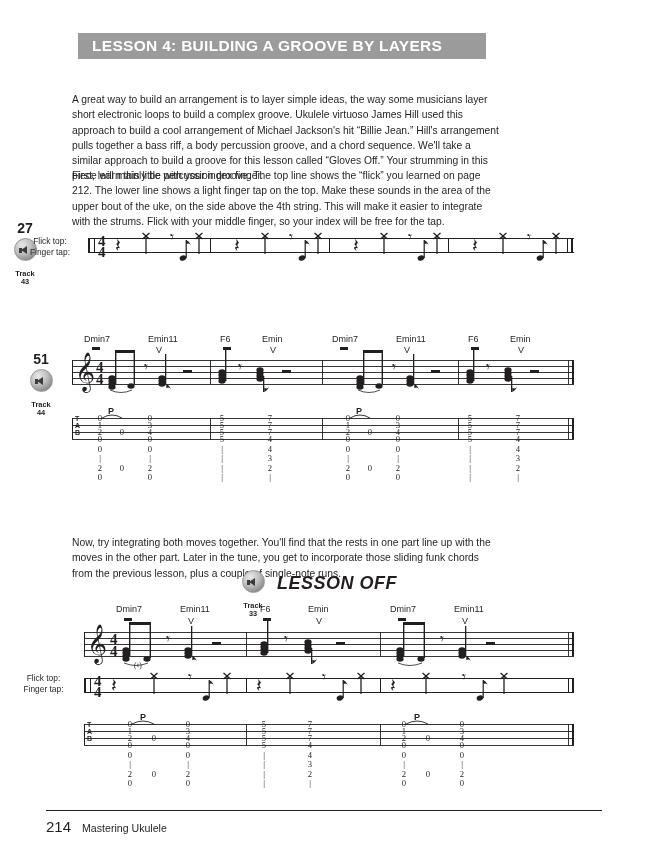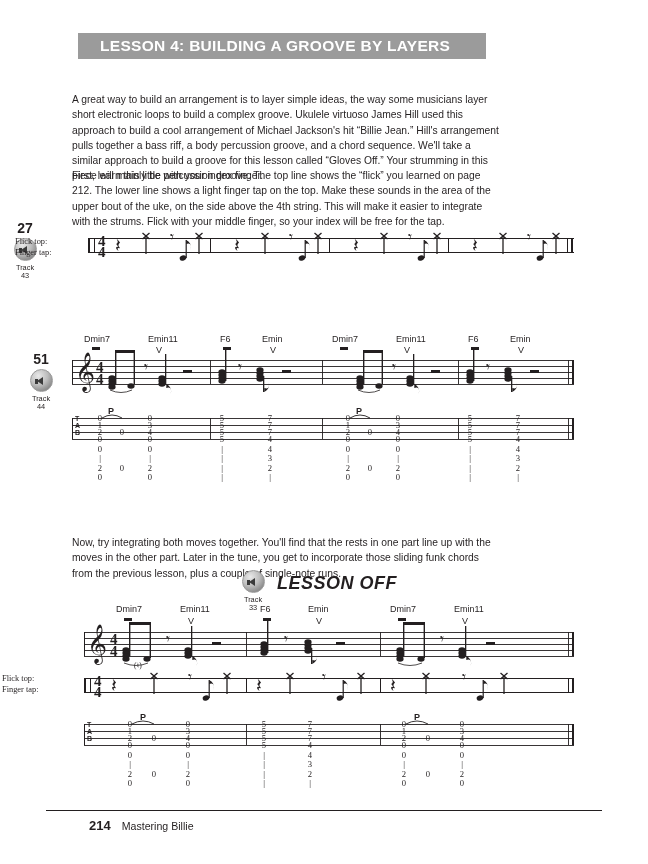--- a/index.html
+++ b/index.html
@@ -25,21 +25,21 @@
     height: 26px;
     background: #9b9b9b;
     display: flex;
     align-items: center;
   }
   .lesson-header-text {
     color: #ffffff;
     font-size: 15.5px;
     font-weight: bold;
     letter-spacing: 0.3px;
-    padding-left: 22px;
+    padding-left: 14px;
     white-space: nowrap;
   }
 
   
   .para {
     position: absolute;
     left: 72px;
     width: 428px;
     font-size: 10.3px;
     line-height: 15.3px;
@@ -88,27 +88,27 @@
     content: "";
     position: absolute;
     left: 4px;
     top: 8.5px;
     width: 3px;
     height: 5px;
     background: #3a3a3a;
   }
   .track-word {
     font-size: 7.4px;
-    font-weight: normal;
+    font-weight: bold;
     line-height: 9px;
-    margin-top: 2px;
+    margin-top: 8px;
   }
   .track-num {
     font-size: 7.4px;
-    font-weight: normal;
+    font-weight: bold;
     line-height: 8px;
   }
 
   #marker-27 { left: 2px; top: 221px; }
   #marker-28 { left: 18px; top: 352px; }
 
   
   .title-track {
     position: absolute;
     left: 233px;
@@ -123,26 +123,25 @@
     font-size: 18px;
     font-style: italic;
     font-weight: bold;
     letter-spacing: 0.5px;
     color: #231f20;
   }
 
   
   .part-labels {
     position: absolute;
-    text-align: left;
+    text-align: center;
     font-size: 8.4px;
     line-height: 11px;
     color: #231f20;
     white-space: nowrap;
-    font-family: Liberation Serif, serif;
   }
   #labels-ex27 { left: 15px; top: 236px; width: 70px; }
   #labels-tune { left: 2px; top: 673px; width: 83px; }
 
   
   .system { position: absolute; }
   #system-27   { left: 86px; top: 228px;  width: 490px; height: 50px; }
   #system-28   { left: 70px; top: 332px;  width: 506px; height: 160px; }
   #system-tune { left: 70px; top: 600px;  width: 506px; height: 200px; }
 
@@ -160,24 +159,23 @@
   .footer {
     position: absolute;
     left: 46px;
     top: 818px;
     font-size: 10.5px;
     color: #231f20;
     display: flex;
     align-items: baseline;
   }
   .footer-page {
-    font-weight: bold;
-    font-size: 13px;
+    font-weight: normal;
+    font-size: 15px;
     margin-right: 11px;
-    margin-left: 43px;
   }
   .footer-title { font-size: 10.6px; }
 </style>
 </head>
 <body>
 
 <div class="lesson-header">
   <span class="lesson-header-text">LESSON 4: BUILDING A GROOVE BY LAYERS</span>
 </div>
 
@@ -809,14 +807,14 @@
         <text x="392" y="167">|</text>
         <text x="392" y="177">2</text>
         <text x="392" y="186">0</text>
     </g>
   </svg>
 </div>
 
 <div class="footer-rule"></div>
 <div class="footer">
   <span class="footer-page">214</span>
-  <span class="footer-title">Mastering Billie</span>
+  <span class="footer-title">Mastering Ukulele</span>
 </div>
 
 </body></html>

